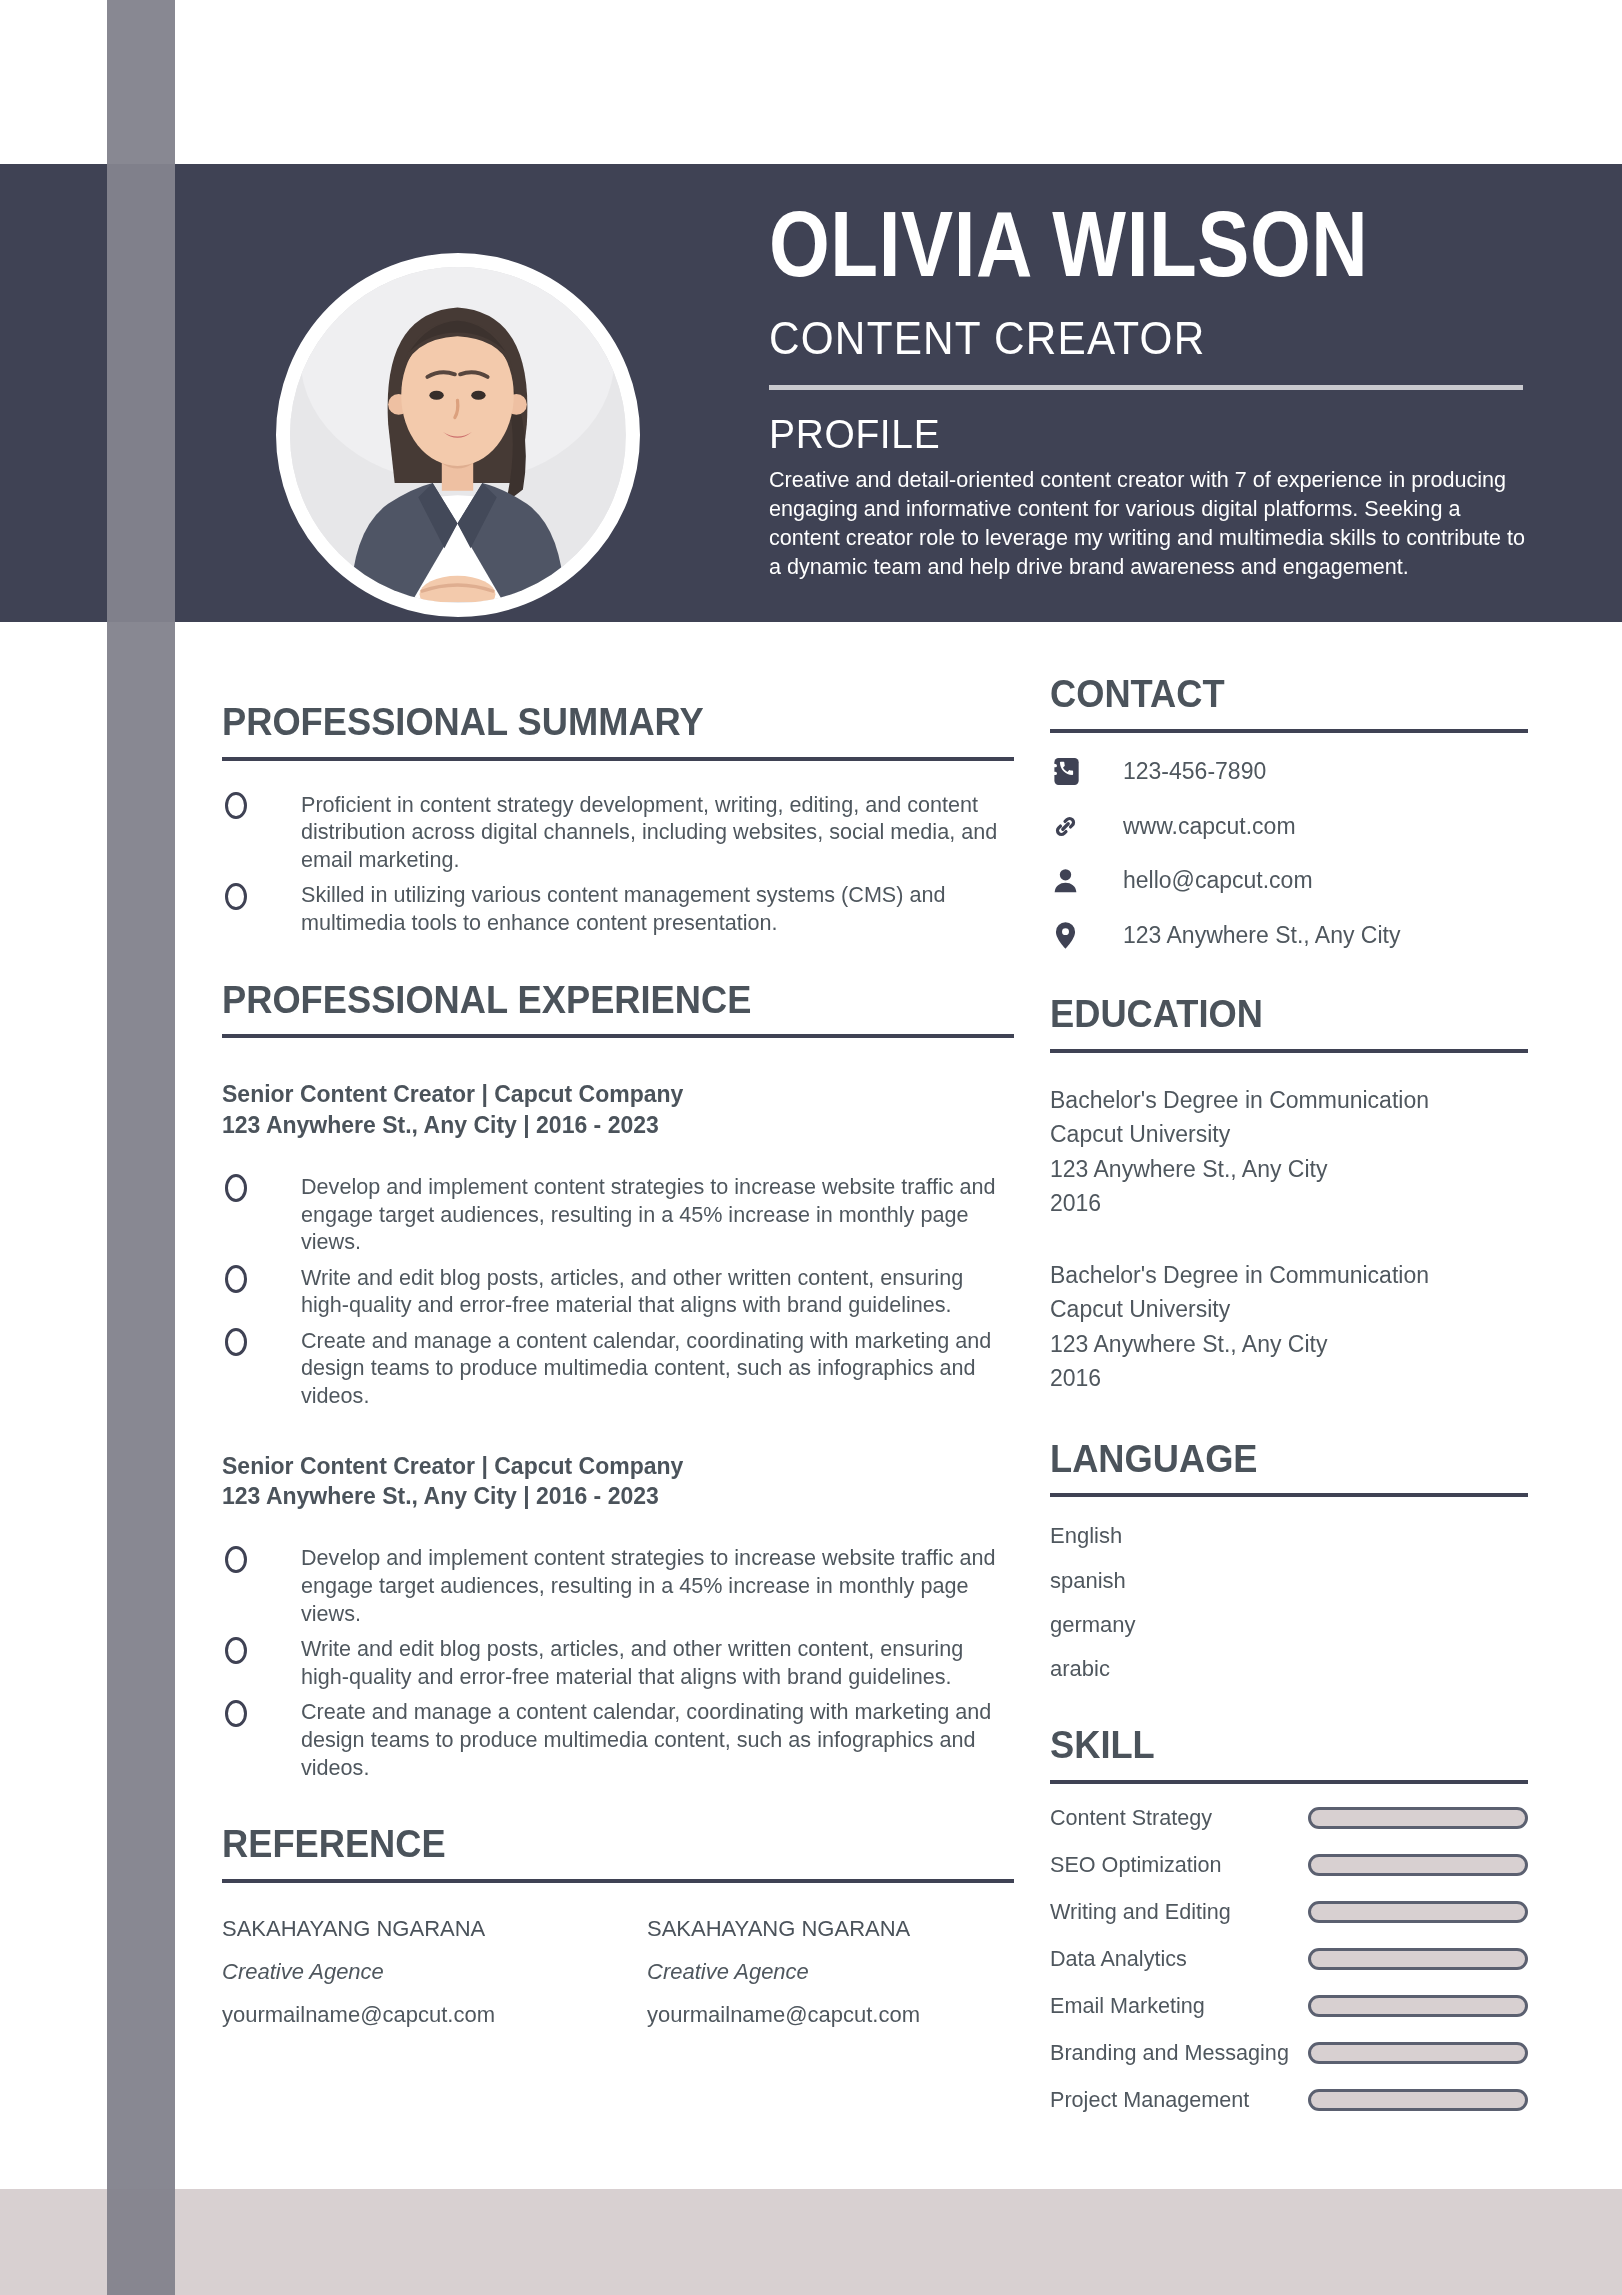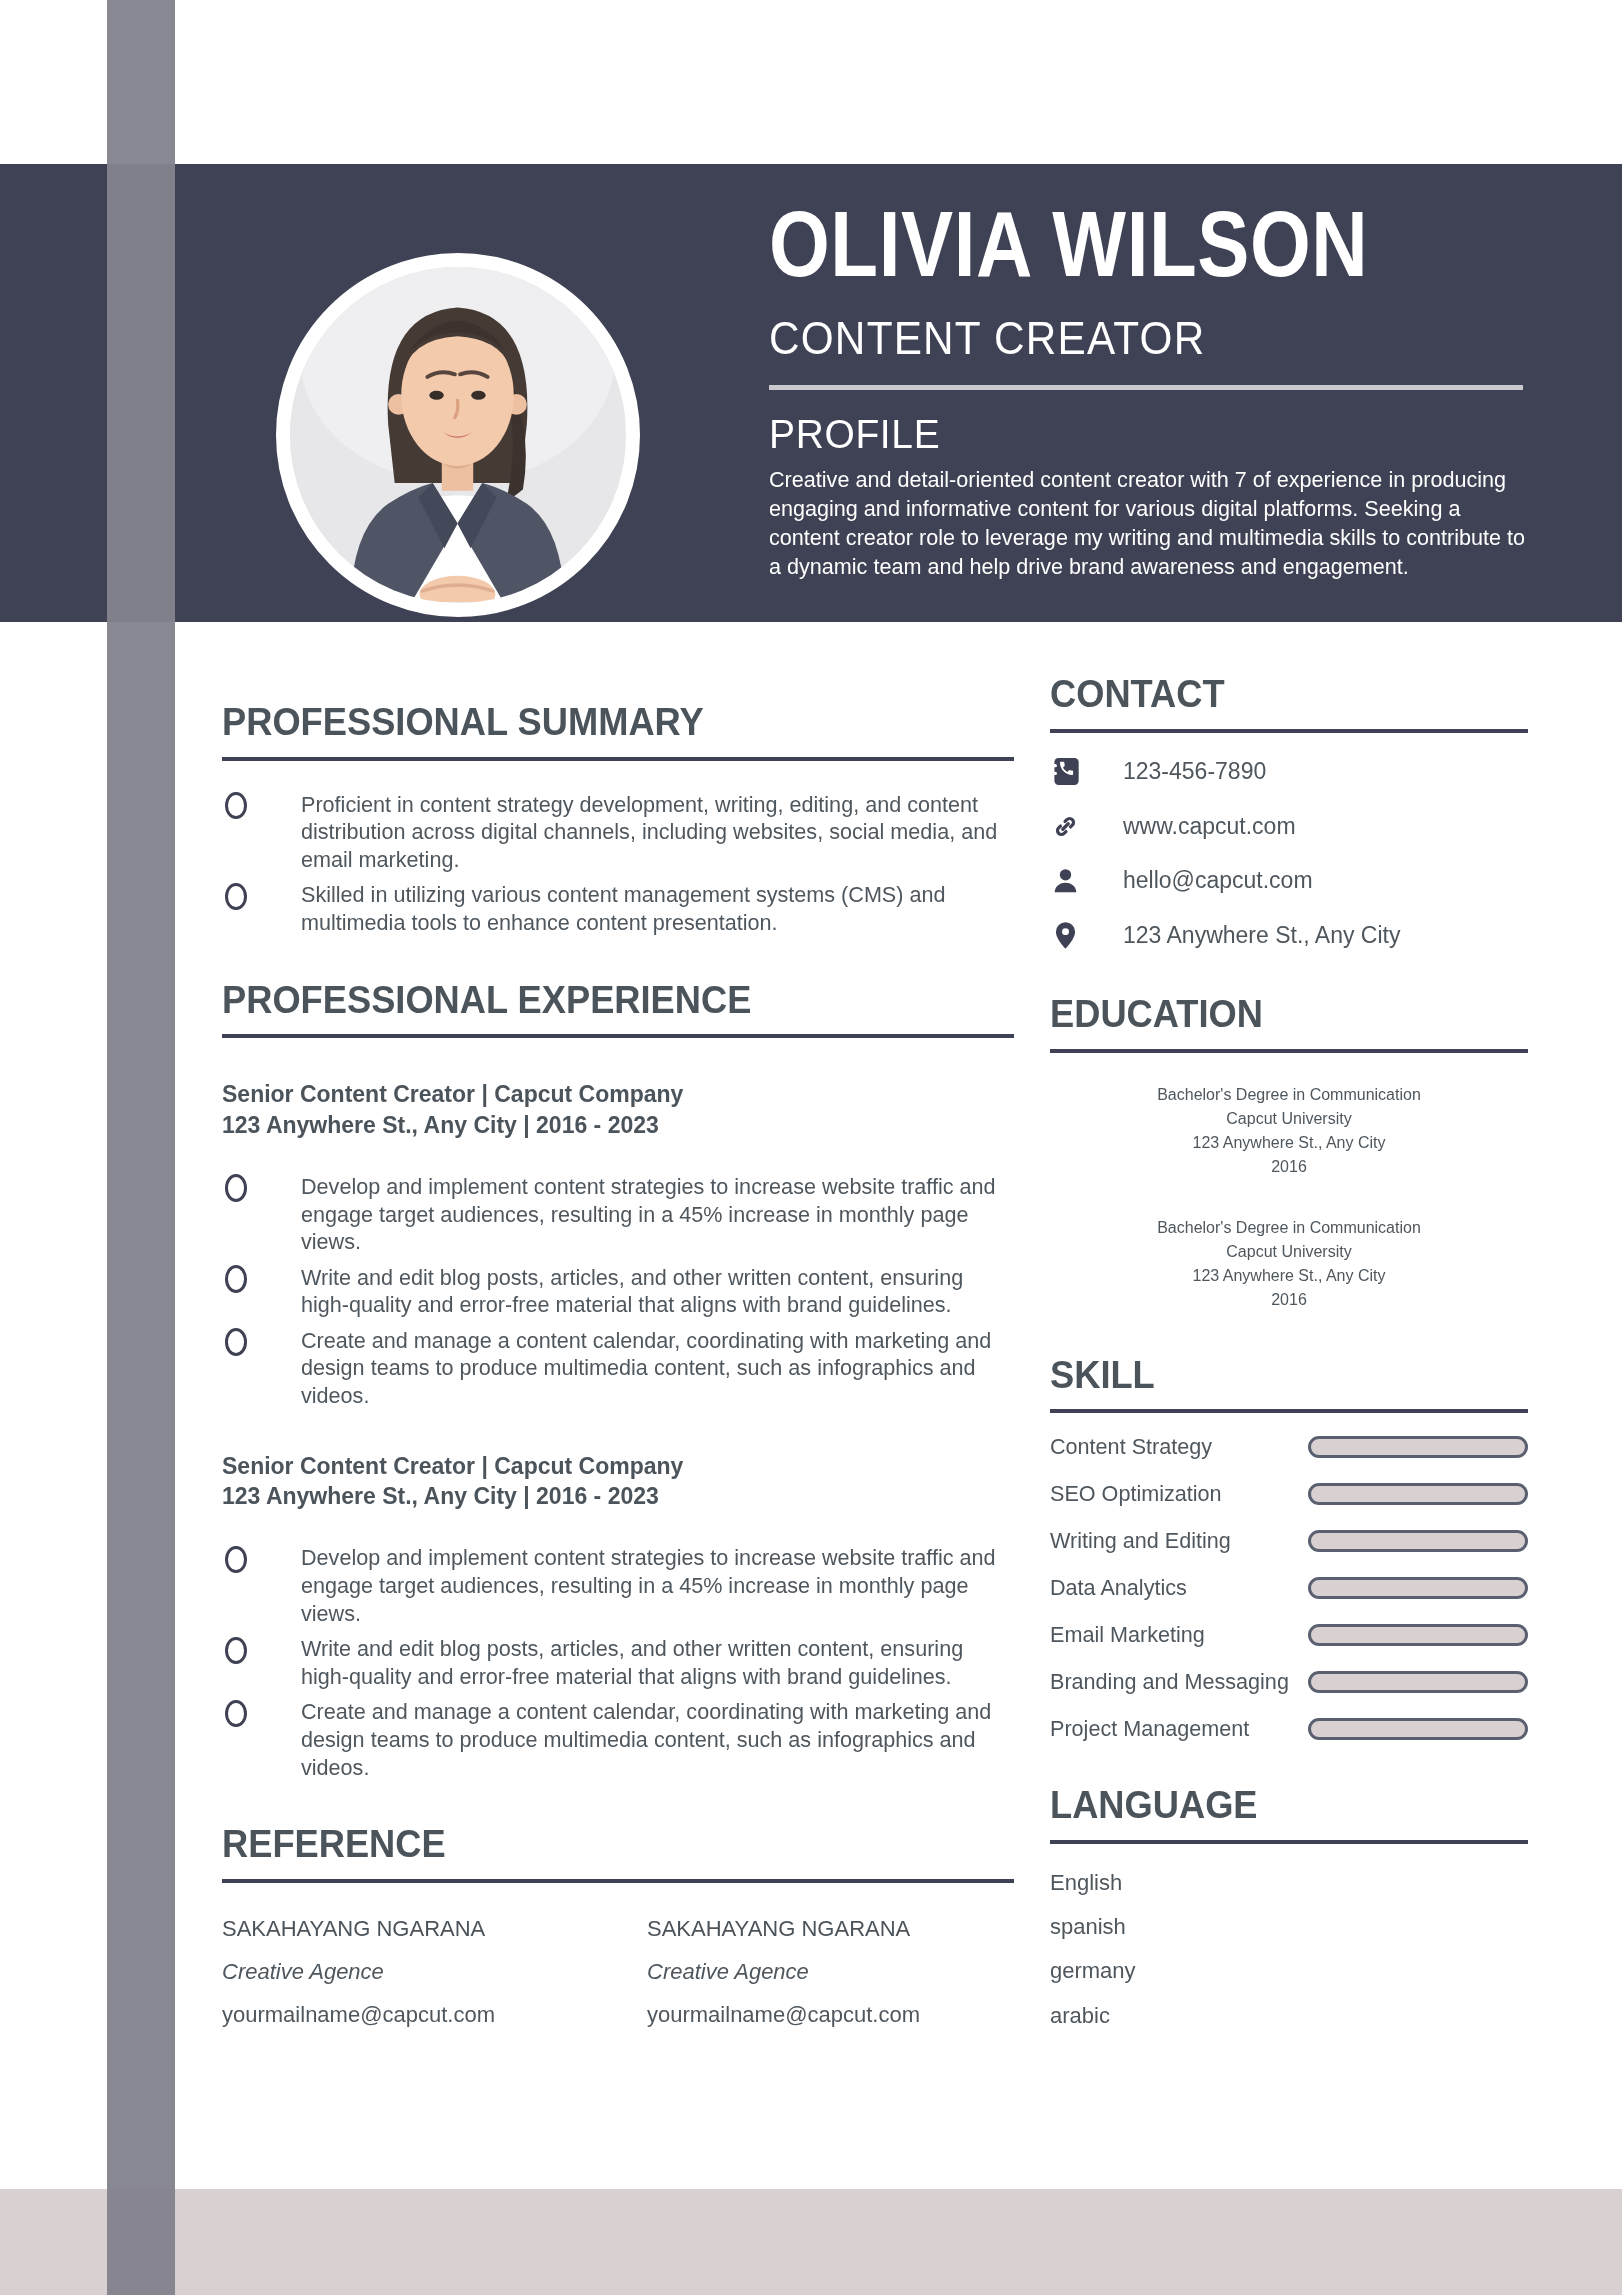--- a/index.html
+++ b/index.html
@@ -52,21 +52,21 @@
   .ref-company { margin-top:17px; font-size:22px; font-style:italic; color:#4f575e; }
   .ref-email { margin-top:17px; font-size:22px; color:#4f575e; }
 
   
   .crow { display:flex; align-items:center; gap:42px; margin-top:23.6px; }
   .crow:first-of-type { margin-top:34px; }
   .cicon { width:31px; height:31px; flex:0 0 31px; display:flex; align-items:center; justify-content:center; }
   .cicon svg { width:31px; height:31px; }
   .ctext { font-size:23px; color:#4f575e; }
 
-  .edu { margin-top:30px; font-size:16px; line-height:1.5; color:#4f575e;text-align:center; }
+  .edu { margin-top:30px; font-size:23px; line-height:1.5; color:#4f575e; }
   .edu + .edu { margin-top:37px; }
 
   .skill-row { display:flex; align-items:center; margin-top:21px; }
   .skill-row:first-of-type { margin-top:30px; }
   .skill-label { flex:1; font-size:21.6px; color:#4f575e; }
   .bar { width:220px; height:22px; border:3.3px solid #5b6070; border-radius:11.8px; background:#d8d0d1; padding:2px; }
   .fill { height:100%; background:#3b3f51; border-radius:6.5px; }
 
   ul.langs { list-style:none; margin-top:26px; display:flex; flex-direction:column; gap:18.3px; }
   ul.langs li { font-size:22px; color:#4f575e; }
@@ -244,60 +244,60 @@
         </div>
         <div class="edu">
           <div>Bachelor's Degree in Communication</div>
           <div>Capcut University</div>
           <div>123 Anywhere St., Any City</div>
           <div>2016</div>
         </div>
       </div>
 
       <div class="sec-block">
-        <h2 class="sec">SKILL</h2>
-        <div class="rule"></div>
-
-        <div class="skill-row">
-          <span class="skill-label">Content Strategy</span>
-          <span class="bar"><span class="fill" style="width: 85%;"></span></span>
-        </div>
-        <div class="skill-row">
-          <span class="skill-label">SEO Optimization</span>
-          <span class="bar"><span class="fill" style="width: 85%;"></span></span>
-        </div>
-        <div class="skill-row">
-          <span class="skill-label">Writing and Editing</span>
-          <span class="bar"><span class="fill" style="width: 85%;"></span></span>
-        </div>
-        <div class="skill-row">
-          <span class="skill-label">Data Analytics</span>
-          <span class="bar"><span class="fill" style="width: 85%;"></span></span>
-        </div>
-        <div class="skill-row">
-          <span class="skill-label">Email Marketing</span>
-          <span class="bar"><span class="fill" style="width: 85%;"></span></span>
-        </div>
-        <div class="skill-row">
-          <span class="skill-label">Branding and Messaging</span>
-          <span class="bar"><span class="fill" style="width: 87%;"></span></span>
-        </div>
-        <div class="skill-row">
-          <span class="skill-label">Project Management</span>
-          <span class="bar"><span class="fill" style="width: 85%;"></span></span>
-        </div>
-      </div>
-
-      <div class="sec-block">
         <h2 class="sec">LANGUAGE</h2>
         <div class="rule"></div>
         <ul class="langs">
           <li>English</li>
           <li>spanish</li>
           <li>germany</li>
           <li>arabic</li>
         </ul>
       </div>
 
+      <div class="sec-block">
+        <h2 class="sec">SKILL</h2>
+        <div class="rule"></div>
+
+        <div class="skill-row">
+          <span class="skill-label">Content Strategy</span>
+          <span class="bar"><span class="fill" style="width: 85%;"></span></span>
+        </div>
+        <div class="skill-row">
+          <span class="skill-label">SEO Optimization</span>
+          <span class="bar"><span class="fill" style="width: 85%;"></span></span>
+        </div>
+        <div class="skill-row">
+          <span class="skill-label">Writing and Editing</span>
+          <span class="bar"><span class="fill" style="width: 85%;"></span></span>
+        </div>
+        <div class="skill-row">
+          <span class="skill-label">Data Analytics</span>
+          <span class="bar"><span class="fill" style="width: 85%;"></span></span>
+        </div>
+        <div class="skill-row">
+          <span class="skill-label">Email Marketing</span>
+          <span class="bar"><span class="fill" style="width: 85%;"></span></span>
+        </div>
+        <div class="skill-row">
+          <span class="skill-label">Branding and Messaging</span>
+          <span class="bar"><span class="fill" style="width: 87%;"></span></span>
+        </div>
+        <div class="skill-row">
+          <span class="skill-label">Project Management</span>
+          <span class="bar"><span class="fill" style="width: 85%;"></span></span>
+        </div>
+      </div>
+
     </aside>
   </main>
 </div>
 
 
 </body></html>

